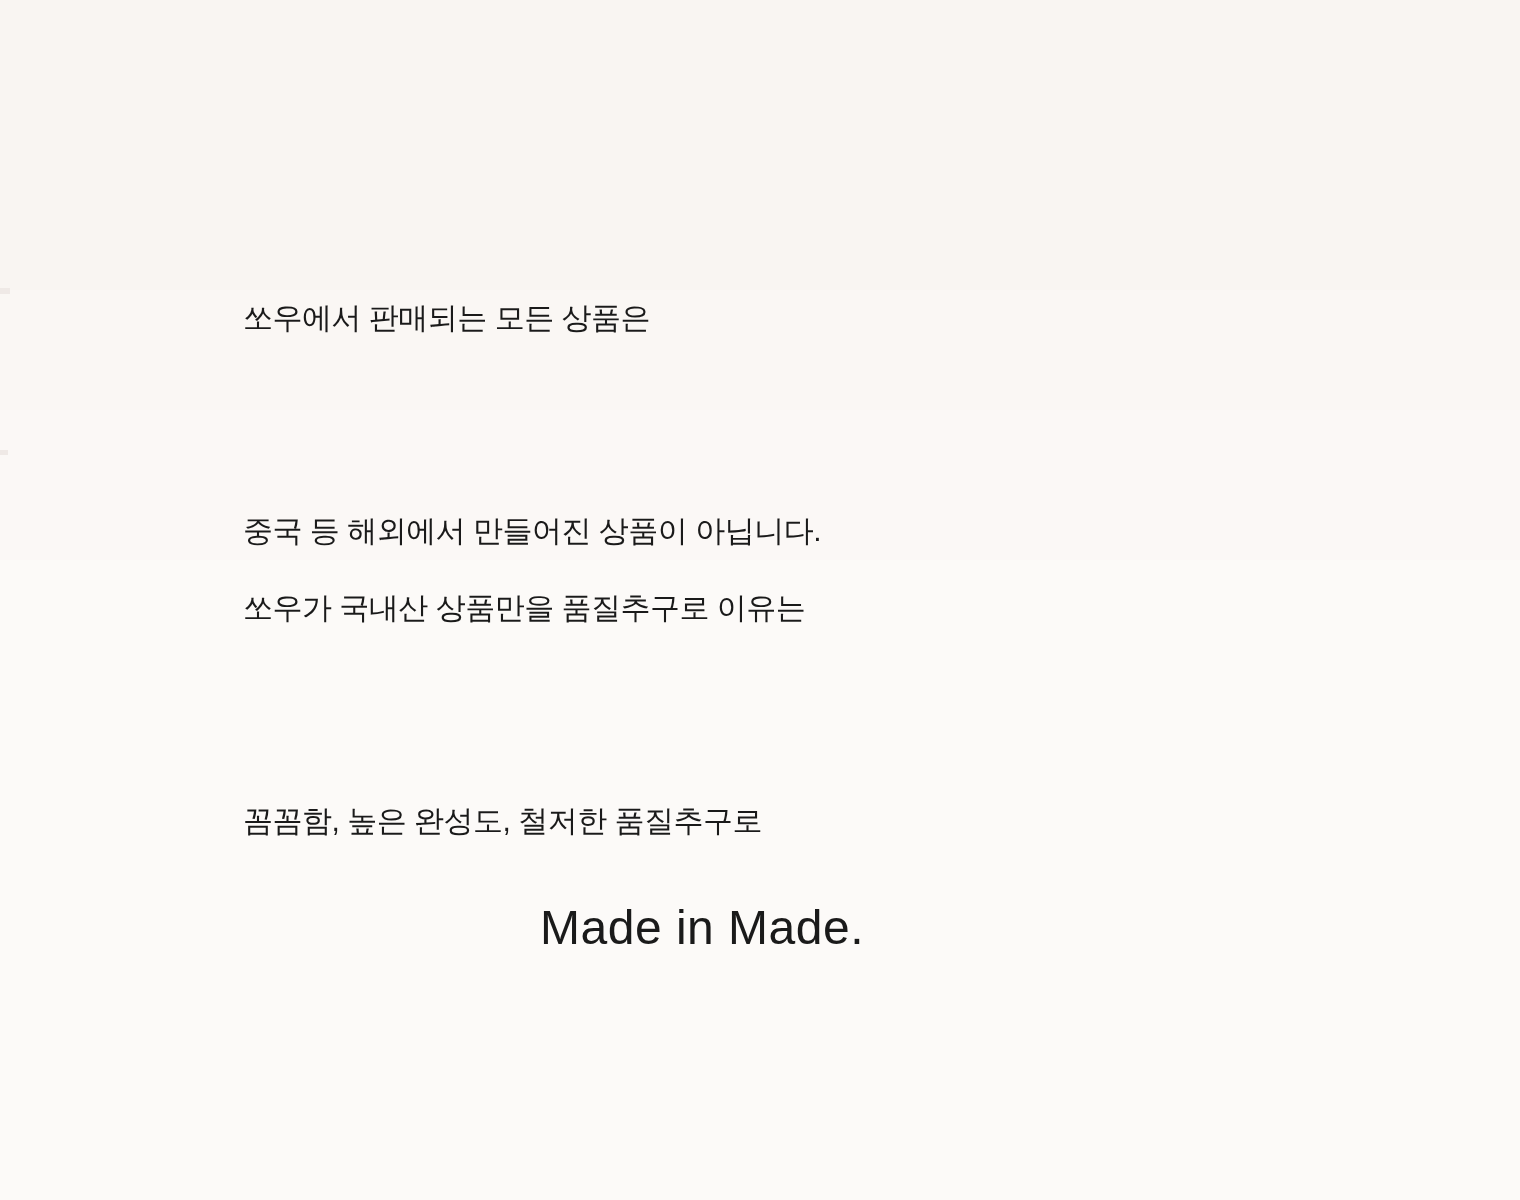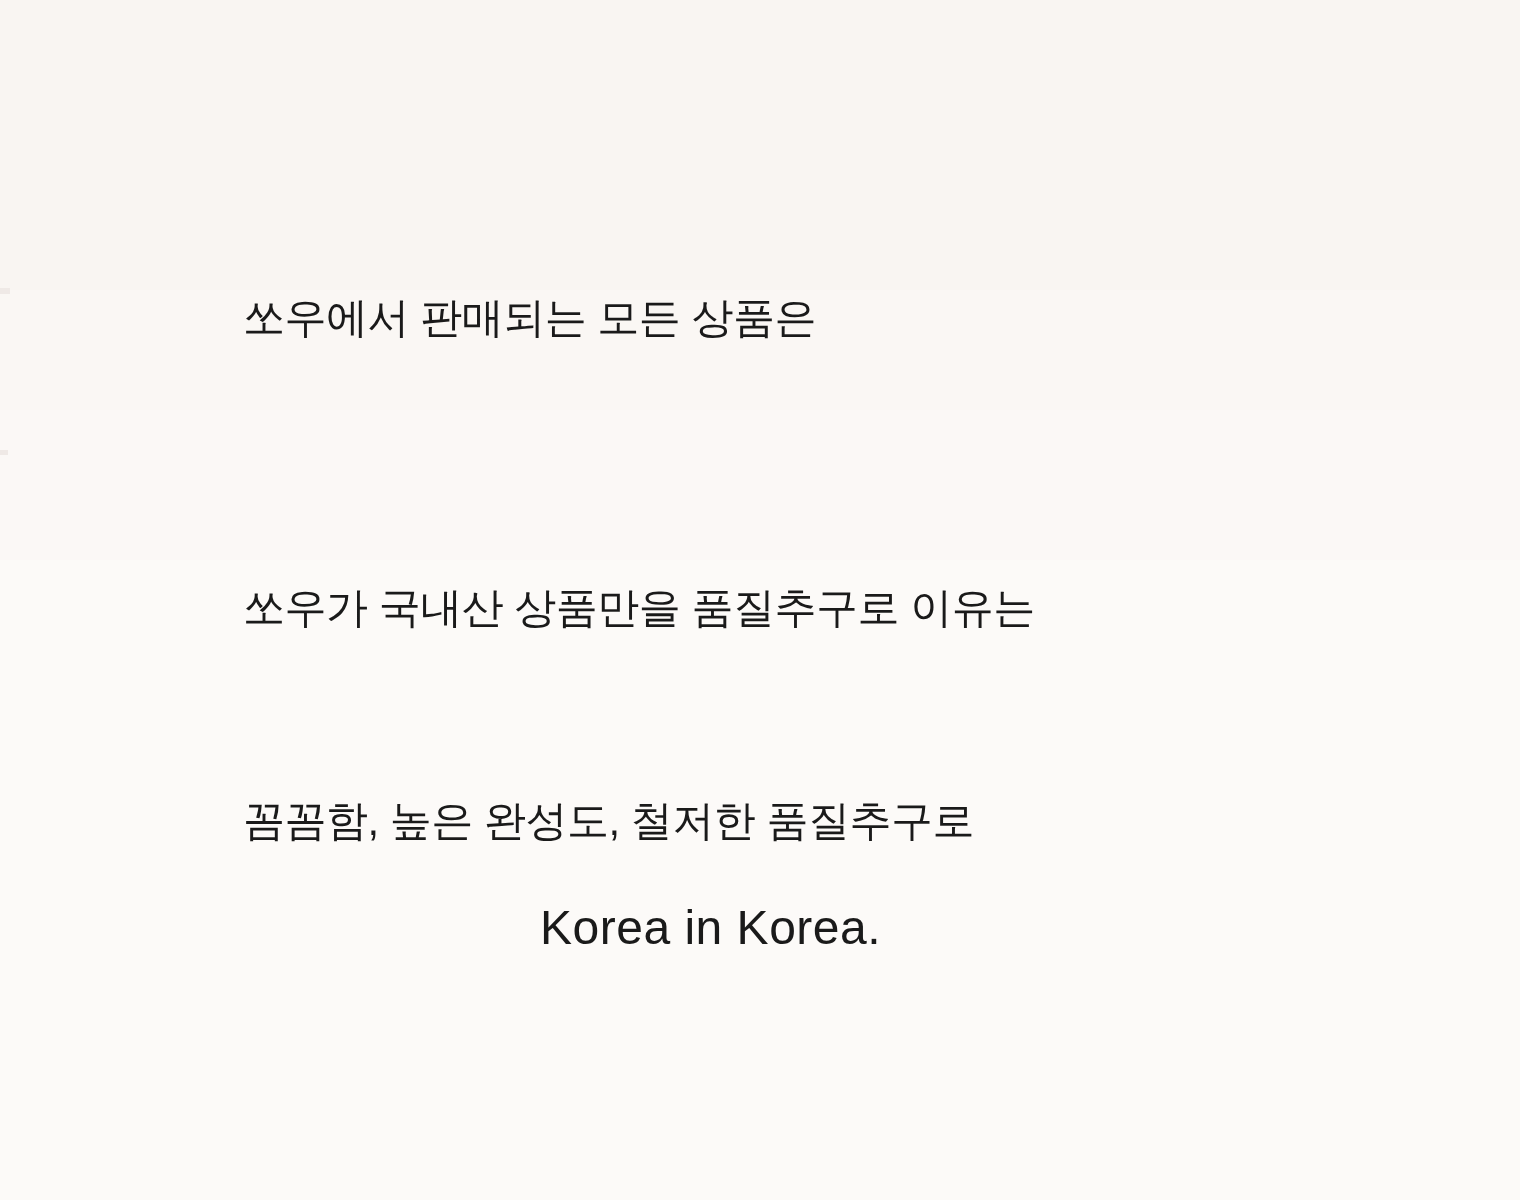--- a/index.html
+++ b/index.html
@@ -38,21 +38,21 @@
   }
 
   .content {
     position: absolute;
     inset: 0;
   }
 
   .para {
     position: absolute;
     left: 243px;
-    font-size: 42px;
+    font-size: 30px;
     line-height: 71px;
     letter-spacing: -0.5px;
     font-weight: 400;
     color: #1a1a1a;
     white-space: pre;
   }
   .para-1 { top: 140px; }
   .para-2 { top: 430px; }
 
   .para .line {
@@ -76,23 +76,24 @@
 <div class="bg-band band-2"></div>
 <div class="bg-band band-3"></div>
 <div class="bg-band band-4"></div>
 <div class="edge-notch-1"></div>
 <div class="edge-notch-2"></div>
 
 <div class="content">
 
   <div class="para para-1">
     <span class="line">쏘우에서 판매되는 모든 상품은</span>
+    <span class="line">중국 등 해외에서 만들어진 상품이 아닙니다.</span>
   </div>
 
   <div class="para para-2">
     <span class="line">쏘우가 국내산 상품만을 품질추구로 이유는</span>
     <span class="line">꼼꼼함, 높은 완성도, 철저한 품질추구로</span>
     
   </div>
 
-  <div class="made-in">Korea in Korea.</div>
+  <div class="made-in">Made in Made.</div>
 
 </div>
 
 </body></html>

